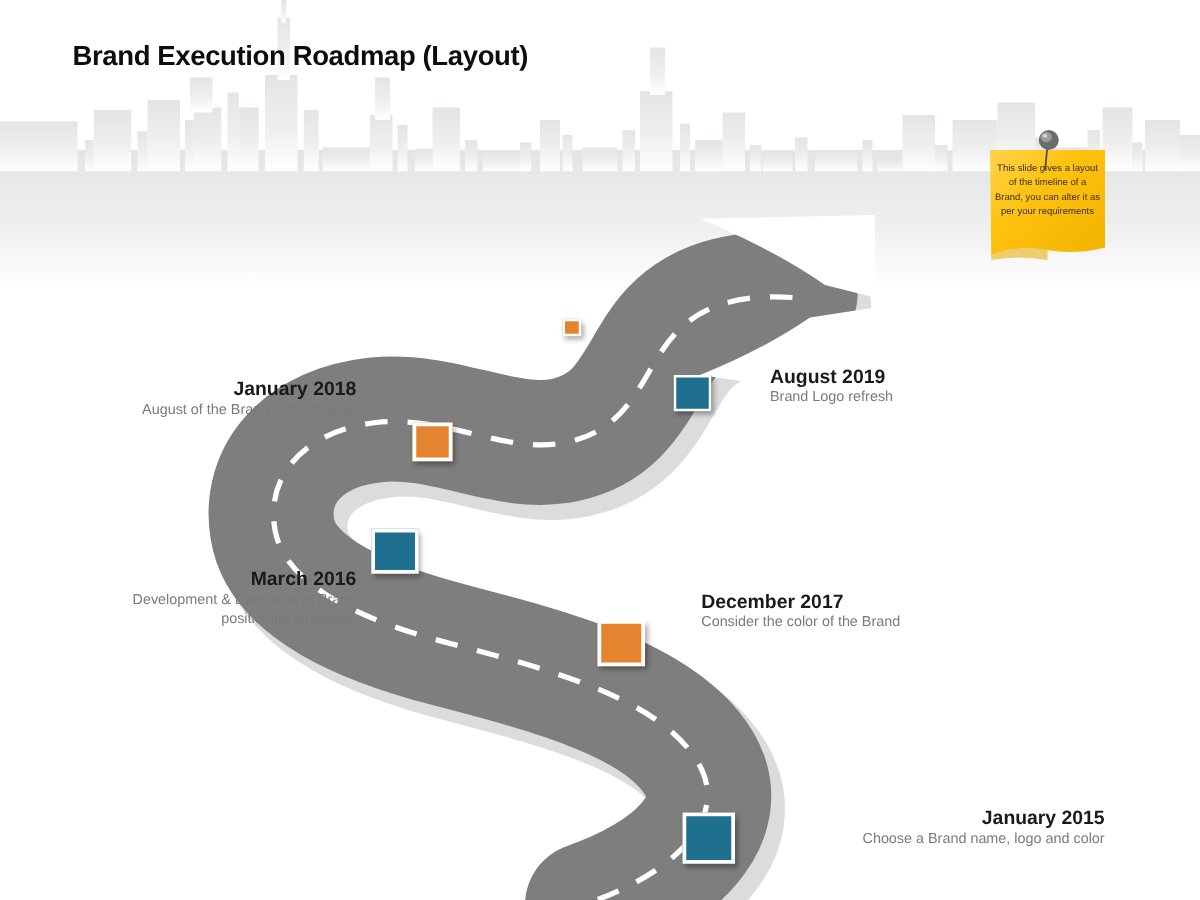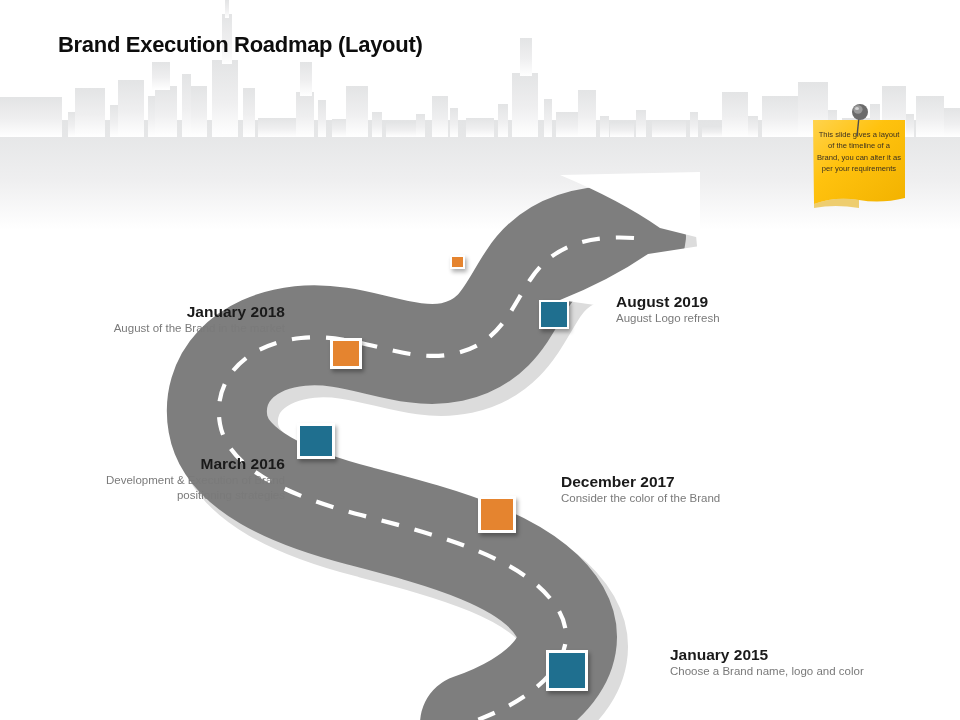--- a/index.html
+++ b/index.html
@@ -23,21 +23,21 @@
     font-weight:bold;
     color:#0d0d0d;
     letter-spacing:-0.3px;
     white-space:nowrap;
     z-index:6;
   }
 
   
   .sticky {
     position:absolute;
-    left:811px; top:118px;
+    left:790px; top:118px;
     width:96px; height:92px;
     z-index:7;
   }
   .sticky-paper { position:absolute; inset:0; }
   .sticky-text {
     position:absolute;
     left:6px; top:11px;
     width:84px;
     font-size:7.6px;
     line-height:11.4px;
@@ -79,21 +79,21 @@
     line-height:14.5px;
     white-space:nowrap;
   }
   .label .desc.wrap { white-space:normal; width:210px; }
 
   .lb-nov   { left:196px; top:225px; width:235px; text-align:center; }
   .lb-aug   { left:616px; top:292px; text-align:left; }
   .lb-jan18 { left:45px;  top:302px; width:240px; text-align:right; }
   .lb-mar   { left:75px;  top:454px; width:210px; text-align:right; }
   .lb-dec   { left:561px; top:453px; text-align:left;margin-top:19px; }
-  .lb-jan15 { left:670px; top:645px; text-align:left; }
+  .lb-jan15 { left:690px; top:645px; text-align:right; }
 </style>
 </head>
 <body>
 
 <div id="slide">
 
   <svg class="skyline" viewBox="0 0 960 230" preserveAspectRatio="none">
     <defs>
       <linearGradient id="skyFade" x1="0" y1="0" x2="0" y2="1">
         <stop offset="0%" stop-color="#E3E4E5"></stop>
@@ -226,21 +226,21 @@
   <div class="marker m-nov" style="background:#E5842F;"></div>
   <div class="marker m-aug" style="background:#1F6F8F;"></div>
   <div class="marker m-jan18" style="background:#E5842F;"></div>
   <div class="marker m-mar" style="background:#1F6F8F;"></div>
   <div class="marker m-dec" style="background:#E5842F;"></div>
   <div class="marker m-jan15" style="background:#1F6F8F;"></div>
 
 
   <div class="label lb-aug">
     <div class="date">August 2019</div>
-    <div class="desc">August Logo refresh</div>
+    <div class="desc">Brand Logo refresh</div>
   </div>
 
   <div class="label lb-jan18">
     <div class="date">January 2018</div>
     <div class="desc">August of the Brand in the market</div>
   </div>
 
   <div class="label lb-dec">
     <div class="date">December 2017</div>
     <div class="desc">Consider the color of the Brand</div>

